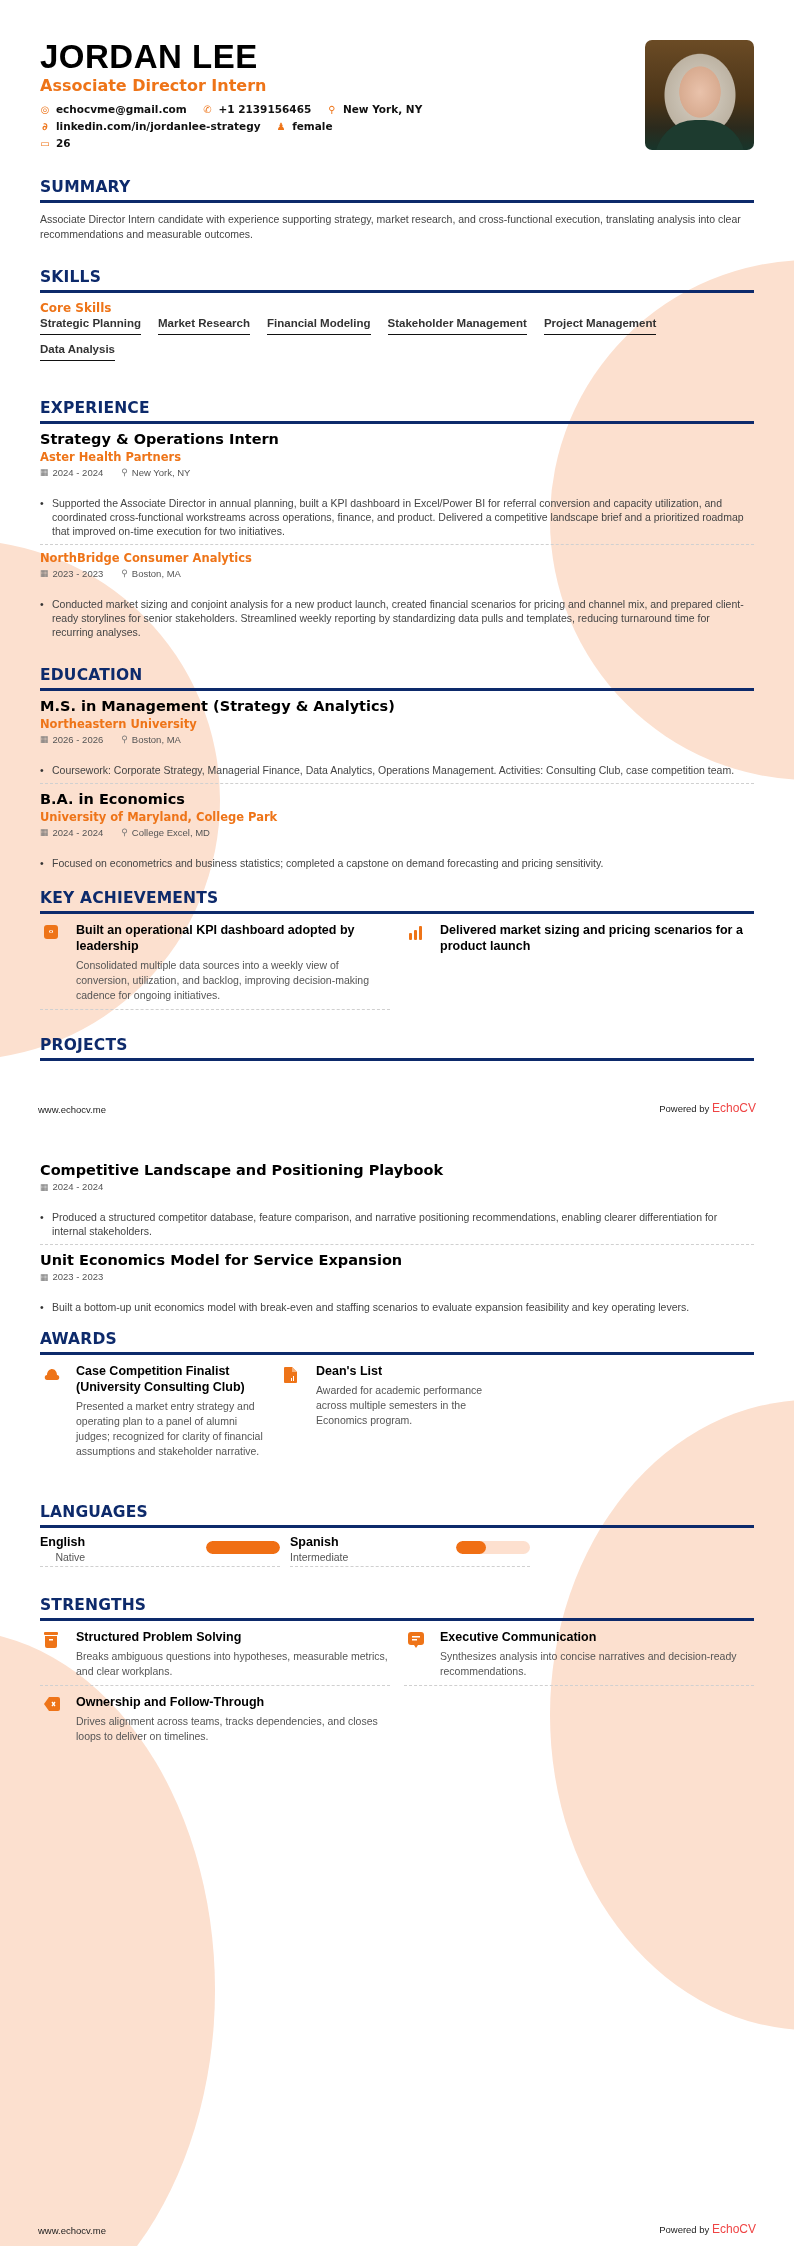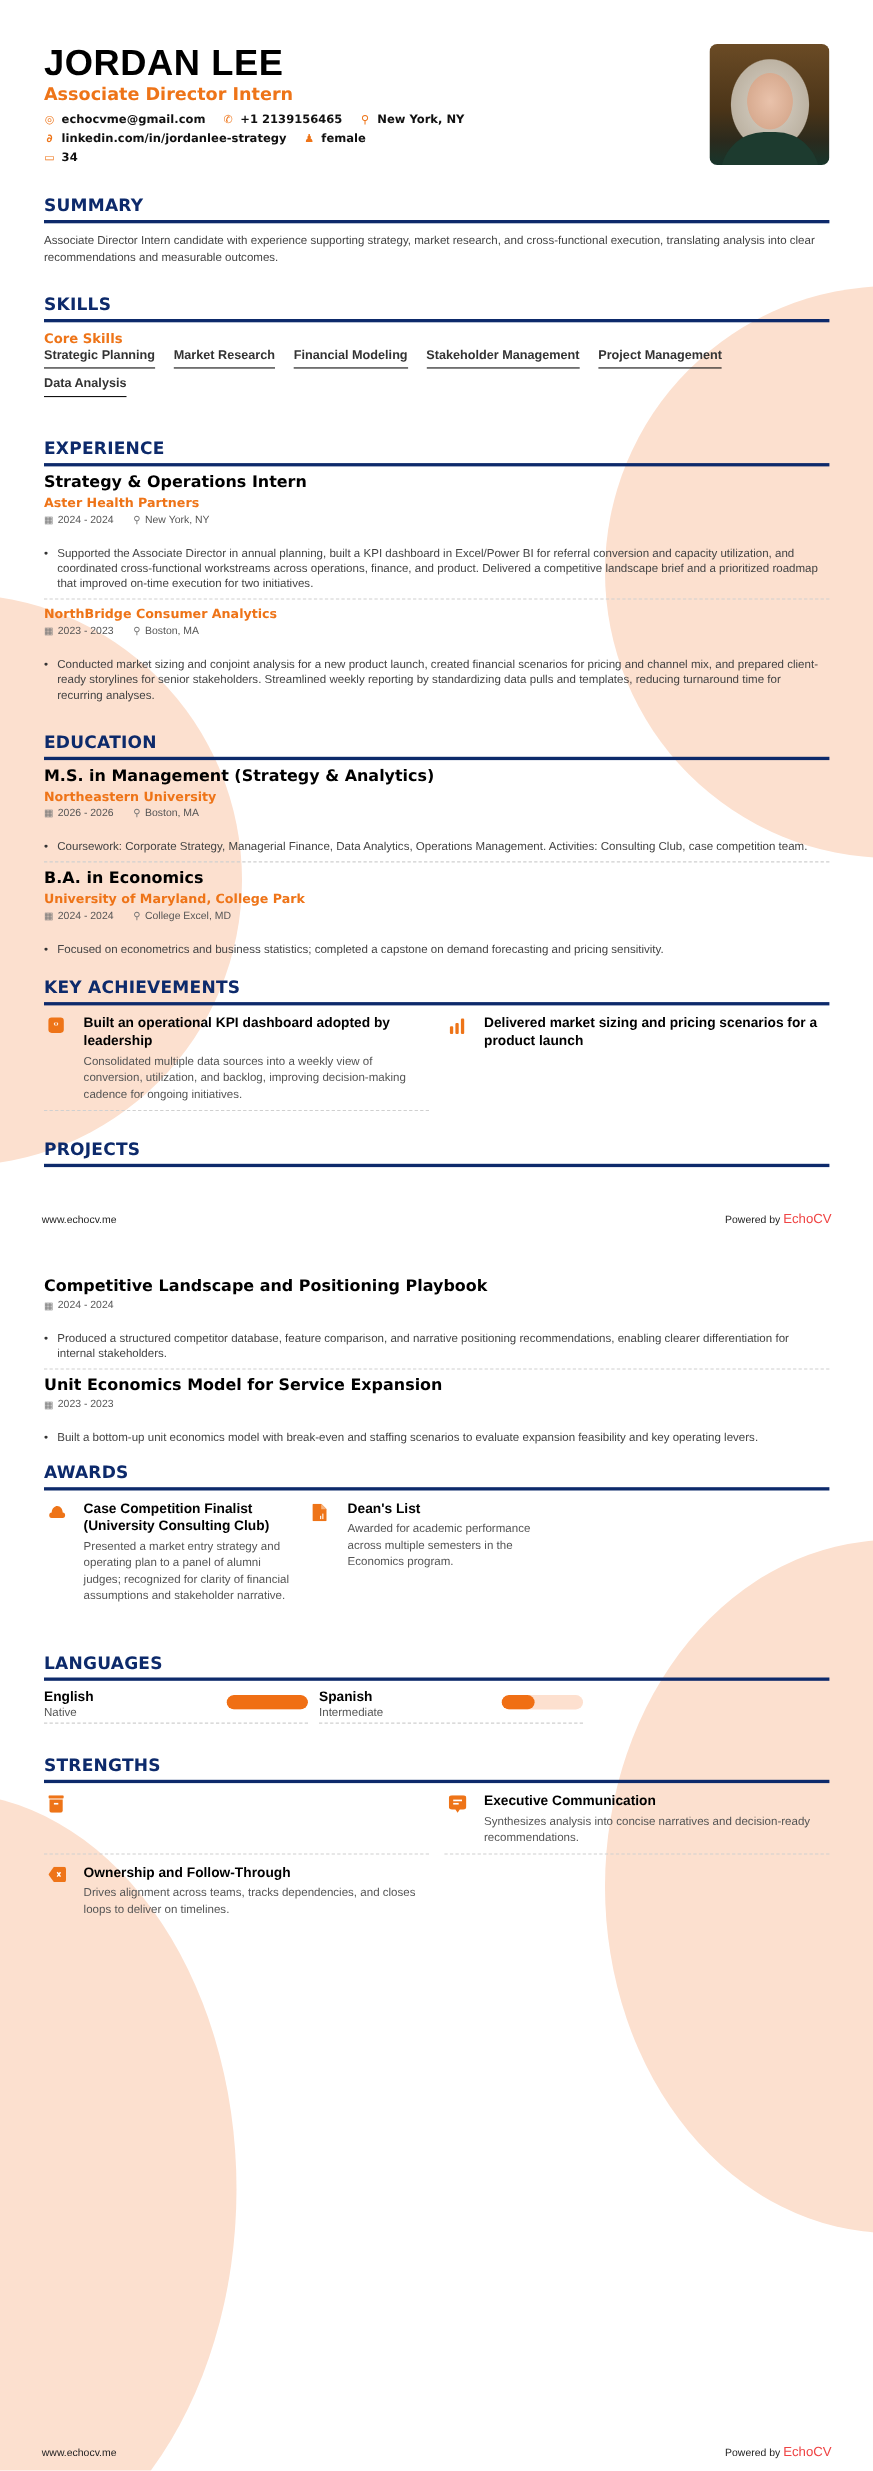--- a/index.html
+++ b/index.html
@@ -52,21 +52,21 @@
   .card .cic { width: 36px; flex: none; padding-top: 3px; padding-left: 4px; }
   .card-title { font-size: 12.5px; font-weight: 700; color: #000; line-height: 16px; }
   .card-desc { font-size: 10.5px; color: #555; line-height: 15px; margin-top: 4px; }
   .ico-box { width: 14px; height: 14px; background: #ee7418; border-radius: 3px; color: #fff; font-size: 7px; text-align: center; line-height: 14px; font-weight: 700; }
 
   .award { width: 240px; display: flex; }
   .award .cic { width: 36px; flex: none; padding-top: 4px; padding-left: 4px; }
 
   .lang { width: 240px; display: flex; justify-content: space-between; align-items: flex-start; border-bottom: 1px dashed #d0d0d0; padding-bottom: 3px; margin-right: 10px; }
   .lang-name { font-size: 12.5px; font-weight: 700; color: #000; }
-  .lang-level { font-size: 10.5px; color: #555; margin-top: 2px; }
+  .lang-level { font-size: 10.5px; color: #555; margin-top: 2px; text-align: right; }
   .bar { width: 74px; height: 13px; border-radius: 7px; background: #fde0cf; margin-top: 6px; overflow: hidden; }
   .bar-fill { height: 100%; background: #f06f14; border-radius: 7px; }
 
   .footer { position: absolute; left: 38px; width: 718px; display: flex; justify-content: space-between; align-items: flex-end; font-size: 9.5px; color: #222; }
   .footer .brand { font-size: 12px; color: #ef4444; }
 </style>
 </head>
 <body>
 
 <div class="bg-circle bgc1"></div>
@@ -94,21 +94,21 @@
         <span class="ic">∂</span>
         <span>linkedin.com/in/jordanlee-strategy</span>
       </span>
     <span class="contact">
         <span class="ic">♟</span>
         <span>female</span>
       </span>
     <br>
     <span class="contact">
         <span class="ic">▭</span>
-        <span>34</span>
+        <span>26</span>
       </span>
   </div>
   <div class="photo">
       <div class="coat"></div>
     </div>
 </div>
 
 <div class="section" style="top:178px;">
   <div class="sec-title">SUMMARY</div>
   <div class="sec-rule"></div>
@@ -305,20 +305,24 @@
   <div class="sec-rule"></div>
   <div class="grid2" style="row-gap:8px;">
     <div class="card divided">
       <div class="cic">
         <svg width="14" height="16" viewBox="0 0 14 16">
             <rect x="0" y="0" width="14" height="3" rx="1" fill="#ee7418"></rect>
             <path d="M1 4 H13 V14 Q13 16 11 16 H3 Q1 16 1 14 Z" fill="#ee7418"></path>
             <rect x="5" y="7" width="4" height="1.5" fill="#fff"></rect>
           </svg>
       </div>
+      <div>
+        <div class="card-title">Structured Problem Solving</div>
+        <div class="card-desc">Breaks ambiguous questions into hypotheses, measurable metrics, and clear workplans.</div>
+      </div>
     </div>
     <div class="card divided">
       <div class="cic">
         <svg width="16" height="17" viewBox="0 0 16 17">
             <path d="M3 0 H13 Q16 0 16 3 V10 Q16 13 13 13 H10 L8 16 L6 13 H3 Q0 13 0 10 V3 Q0 0 3 0 Z" fill="#ee7418"></path>
             <rect x="4" y="4" width="8" height="1.5" fill="#fff"></rect>
             <rect x="4" y="7" width="5" height="1.5" fill="#fff"></rect>
           </svg>
       </div>
       <div>

